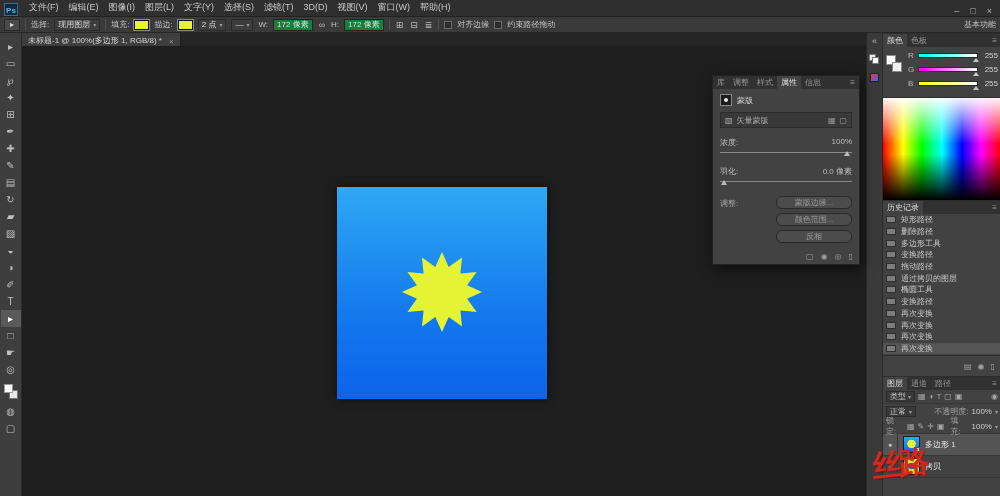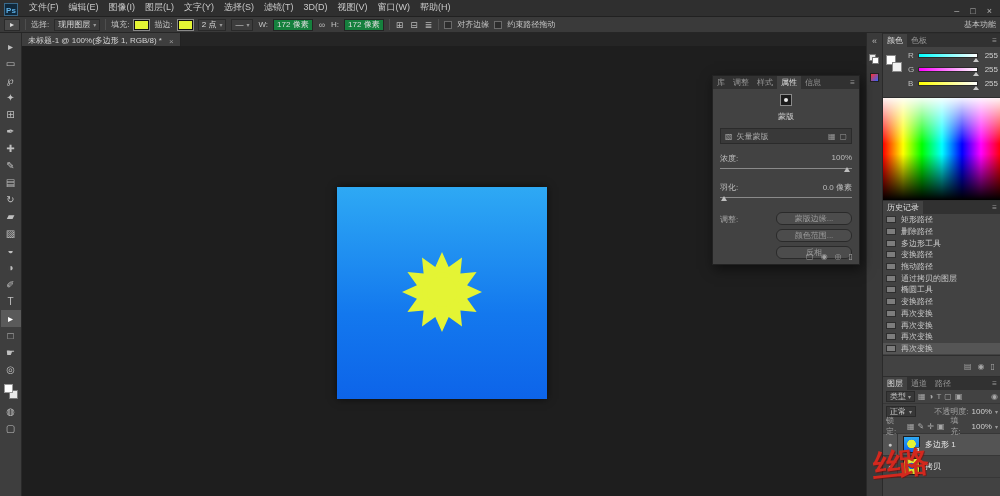--- a/index.html
+++ b/index.html
@@ -56,21 +56,21 @@
   .sun { position:absolute; left:63px; top:63px; }
 
   
   .props { position:absolute; left:712px; top:75px; width:148px; height:190px; background:#424242;
            border:1px solid #222; box-shadow:2px 4px 12px rgba(0,0,0,.55); z-index:5; }
   .panel-header { height:13px; background:#313131; display:flex; align-items:flex-start; font-size:8px; }
   .ptab { padding:0 4px; line-height:13px; color:#979797; }
   .ptab.active { background:#424242; color:#ddd; }
   .pmenu { margin-left:auto; color:#9a9a9a; padding:0 4px; line-height:13px; font-size:8px; }
   .props-body { position:relative; padding:5px 7px; font-size:8px; height:176px; }
-  .mask-title-row { display:flex; align-items:center; gap:5px;flex-direction:column; }
+  .mask-title-row { display:flex; align-items:center; gap:5px; }
   .mask-thumb { width:12px; height:12px; background:#1c1c1c; border:1px solid #8a8a8a; position:relative; }
   .mask-thumb::after { content:""; position:absolute; left:3px; top:3px; width:4px; height:4px; background:#e9e9e9; border-radius:50%; }
   .mask-kind-row { margin-top:6px; display:flex; align-items:center; gap:4px; background:#393939;
                    border:1px solid #2b2b2b; height:16px; padding:0 4px; color:#a8a8a8; }
   .mask-kind-icons { margin-left:auto; display:flex; gap:4px; color:#9a9a9a; }
   .prow { display:flex; justify-content:space-between; margin-top:9px; color:#bdbdbd;gap:35px; }
   .pslider { position:relative; height:7px; margin-top:2px; }
   .pslider .track { position:absolute; left:0; right:0; top:2px; height:1px; background:#8a8a8a; }
   .thumb { position:absolute; top:1px; width:0; height:0; border-left:3px solid transparent;
            border-right:3px solid transparent; border-bottom:5px solid #bdbdbd; }

